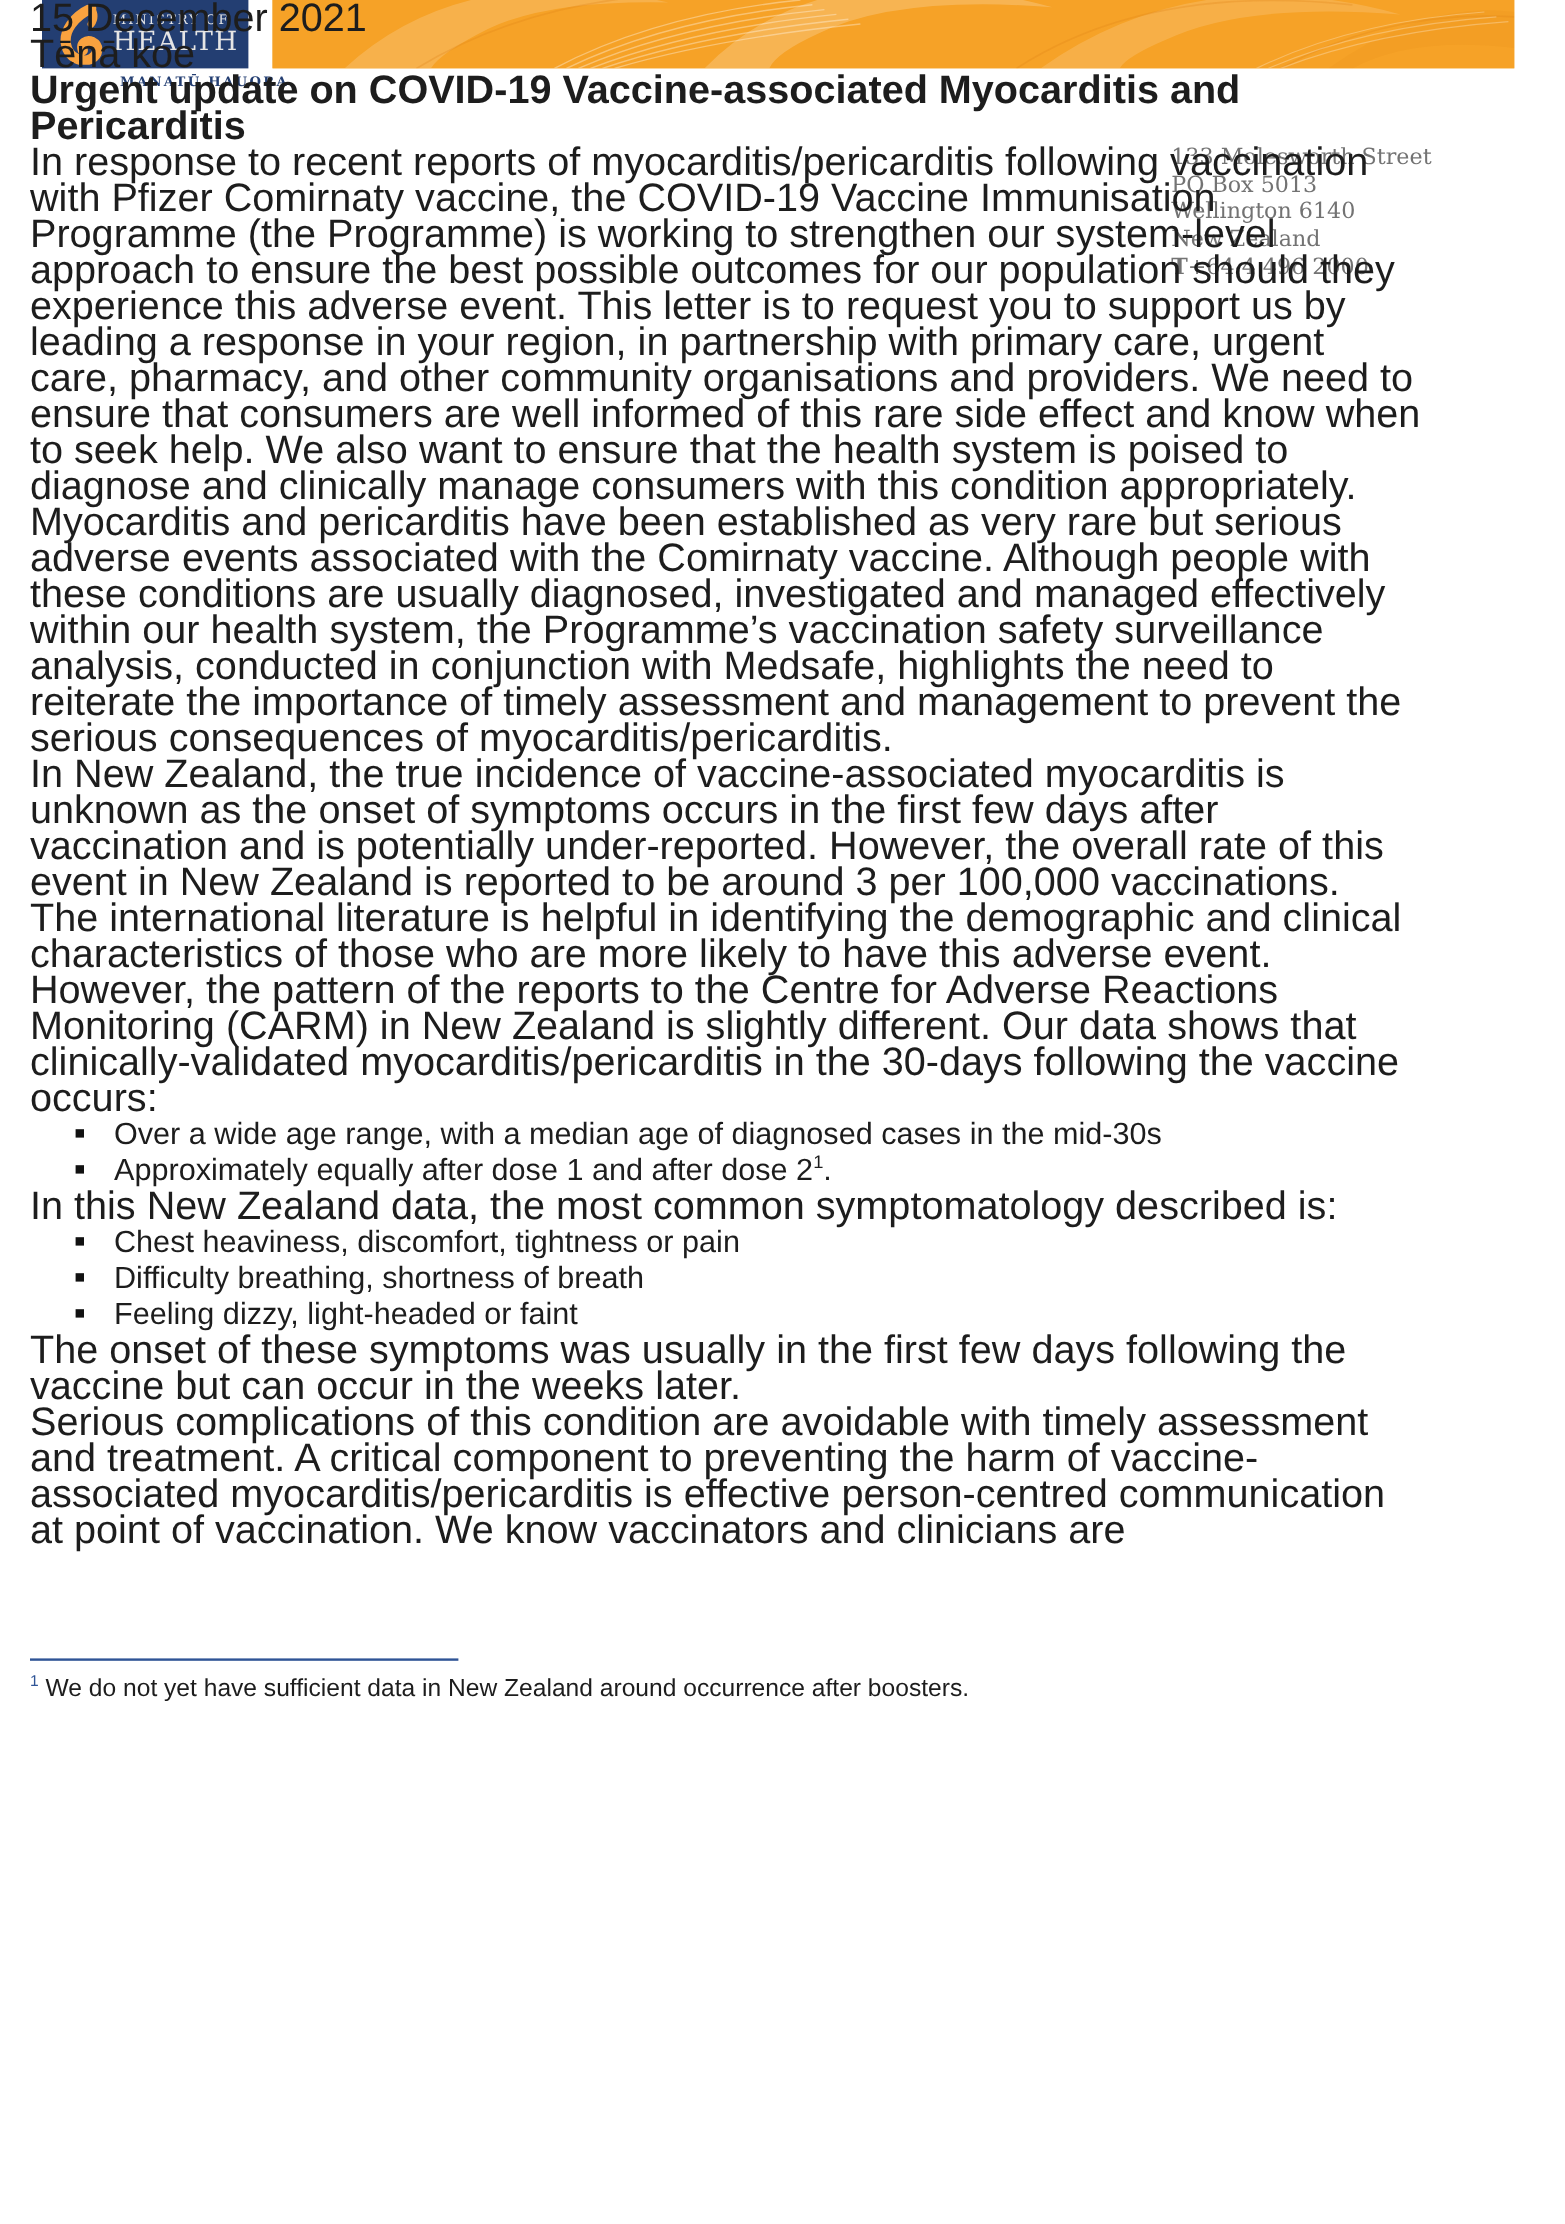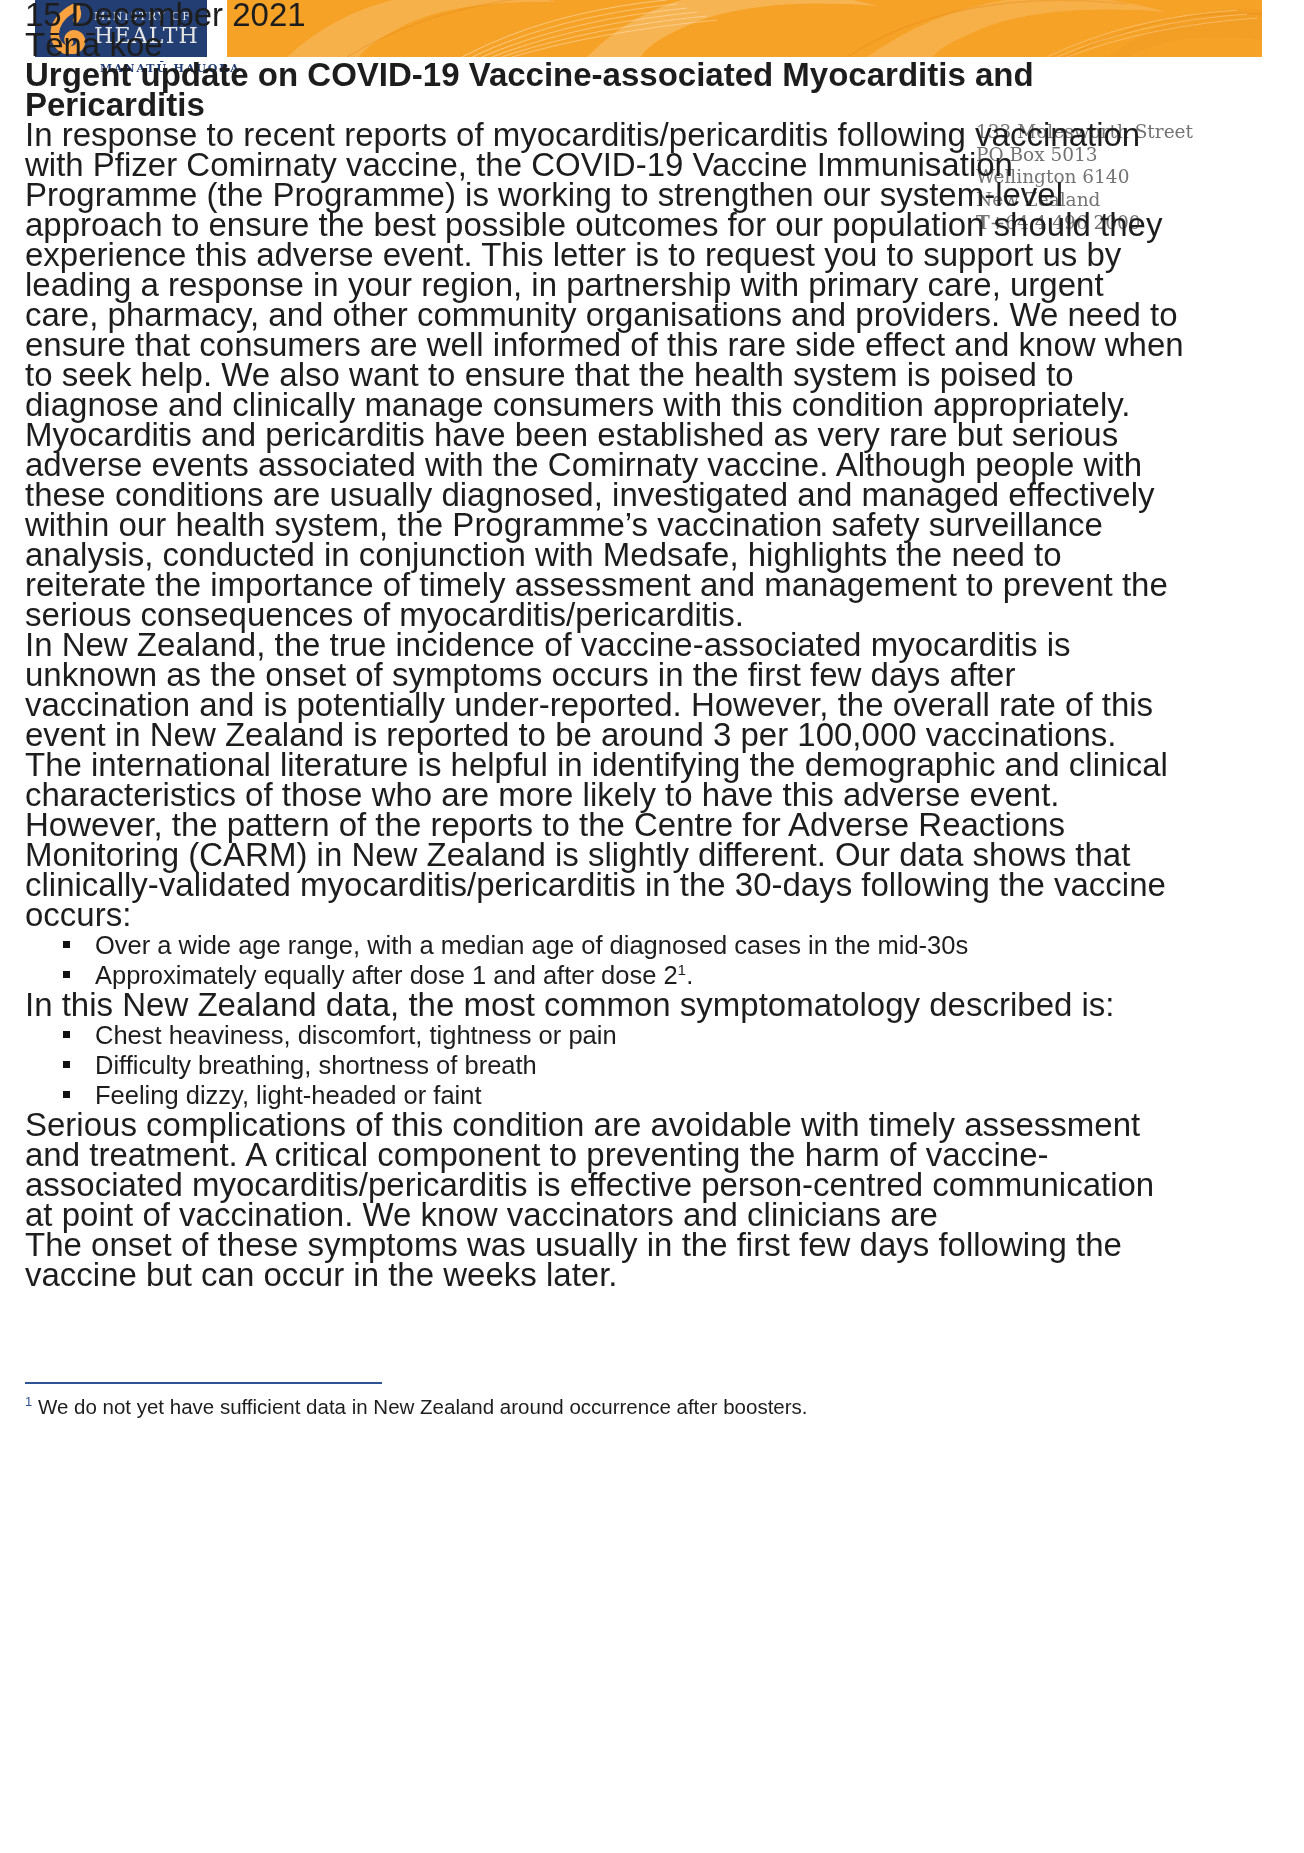--- a/index.html
+++ b/index.html
@@ -152,19 +152,19 @@
   </ul>
 
   <p class="para">In this New Zealand data, the most common symptomatology described is:</p>
 
   <ul class="bullets">
     <li><span class="sq"></span><span>Chest heaviness, discomfort, tightness or pain</span></li>
     <li><span class="sq"></span><span>Difficulty breathing, shortness of breath</span></li>
     <li><span class="sq"></span><span>Feeling dizzy, light-headed or faint</span></li>
   </ul>
 
+  <p class="para">The onset of these symptoms was usually in the first few days following the vaccine but can occur in the weeks later.</p>
+
   <p class="para">Serious complications of this condition are avoidable with timely assessment and treatment. A critical component to preventing the harm of vaccine-associated myocarditis/pericarditis is effective person-centred communication at point of vaccination. We know vaccinators and clinicians are</p>
-
-  <p class="para">The onset of these symptoms was usually in the first few days following the vaccine but can occur in the weeks later.</p>
 
   <div class="footnote-rule"></div>
   <p class="para footnote"><sup class="fn-ref">1</sup> <span>We do not yet have sufficient data in New Zealand around occurrence after boosters.</span></p>
 </div>
 
 </body></html>

